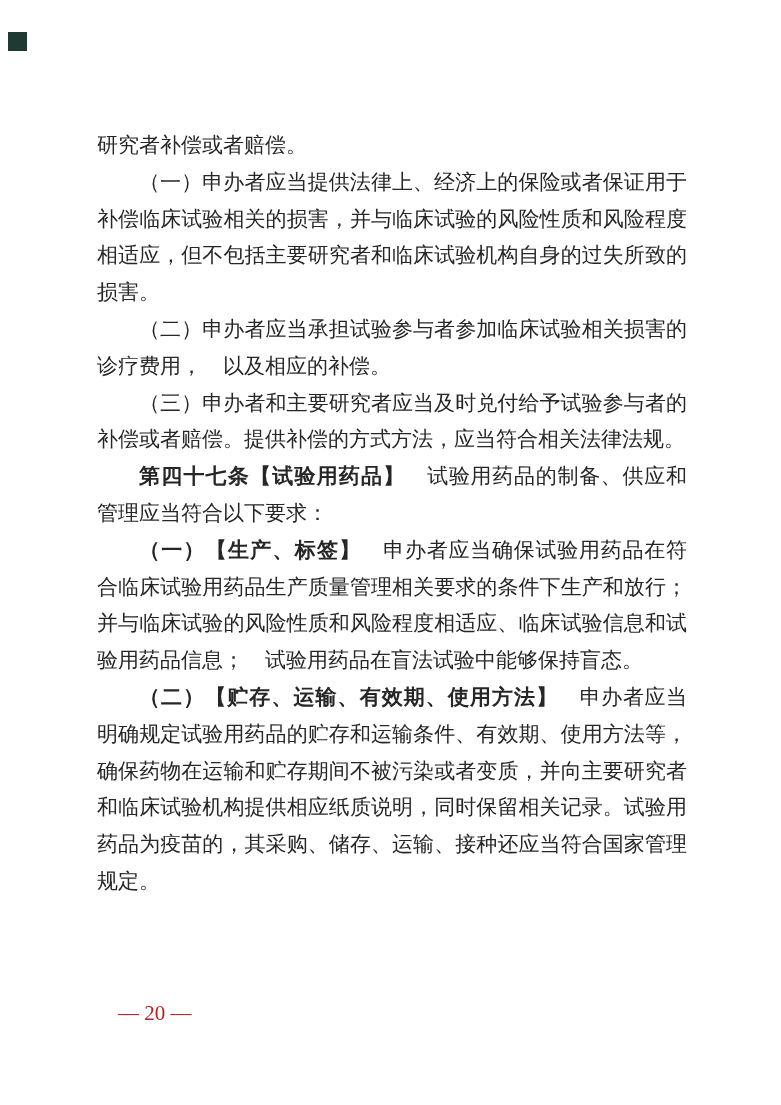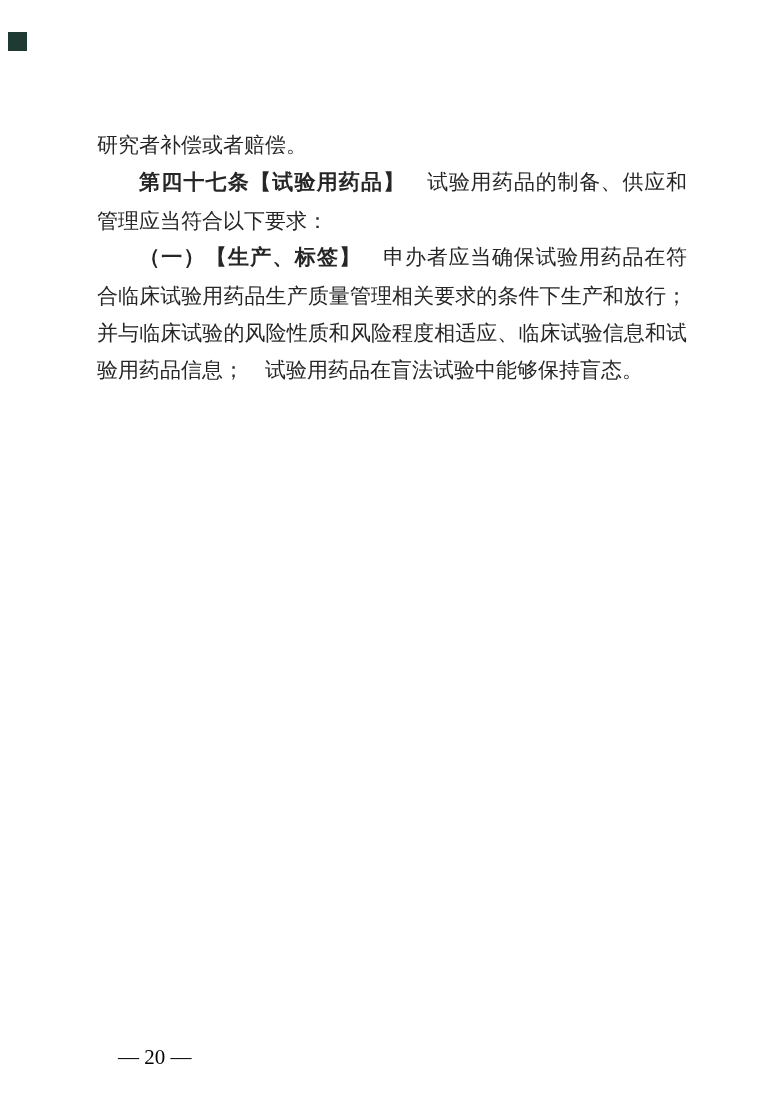--- a/index.html
+++ b/index.html
@@ -37,53 +37,56 @@
   .para {
     margin: 0;
     padding: 0;
     text-indent: 2em;
   }
   .para.no-indent {
     text-indent: 0;
   }
   .heading-run {
     font-weight: 700;
-    font-family: Liberation Mono, monospace;
+    font-family: Liberation Serif, serif;
     letter-spacing: 0.5px;
   }
   .footer {
     position: absolute;
     left: 118px;
     top: 1001px;
     font-family: "Liberation Serif", "DejaVu Serif", serif;
     font-size: 21px;
     line-height: 24px;
-    color: #000000;
-    margin-top: 44px;
+    color: #b91c1c;
   }
 </style>
 </head>
 <body>
 
 <div class="page">
 
   <div class="corner-mark" style="background:#1e3a33;"></div>
 
   <div class="content">
 
     <p class="para no-indent"><span>研究者补偿或者赔偿。</span></p>
 
+    <p class="para"><span>（一）申办者应当提供法律上、经济上的保险或者保证用于补偿临床试验相关的损害，并与临床试验的风险性质和风险程度相适应，但不包括主要研究者和临床试验机构自身的过失所致的损害。</span></p>
 
+    <p class="para"><span>（二）申办者应当承担试验参与者参加临床试验相关损害的诊疗费用，　以及相应的补偿。</span></p>
 
+    <p class="para"><span>（三）申办者和主要研究者应当及时兑付给予试验参与者的补偿或者赔偿。提供补偿的方式方法，应当符合相关法律法规。</span></p>
 
 
     <p class="para"><span class="heading-run">第四十七条【试验用药品】</span><span>　试验用药品的制备、供应和管理应当符合以下要求：</span></p>
 
     <p class="para"><span class="heading-run">（一）【生产、标签】</span><span>　申办者应当确保试验用药品在符合临床试验用药品生产质量管理相关要求的条件下生产和放行；并与临床试验的风险性质和风险程度相适应、临床试验信息和试验用药品信息；　试验用药品在盲法试验中能够保持盲态。</span></p>
 
+    <p class="para"><span class="heading-run">（二）【贮存、运输、有效期、使用方法】</span><span>　申办者应当明确规定试验用药品的贮存和运输条件、有效期、使用方法等，确保药物在运输和贮存期间不被污染或者变质，并向主要研究者和临床试验机构提供相应纸质说明，同时保留相关记录。试验用药品为疫苗的，其采购、储存、运输、接种还应当符合国家管理规定。</span></p>
 
   </div>
 
   <div class="footer">
     <span>— 20 —</span>
   </div>
 
 </div>
 
 </body></html>

